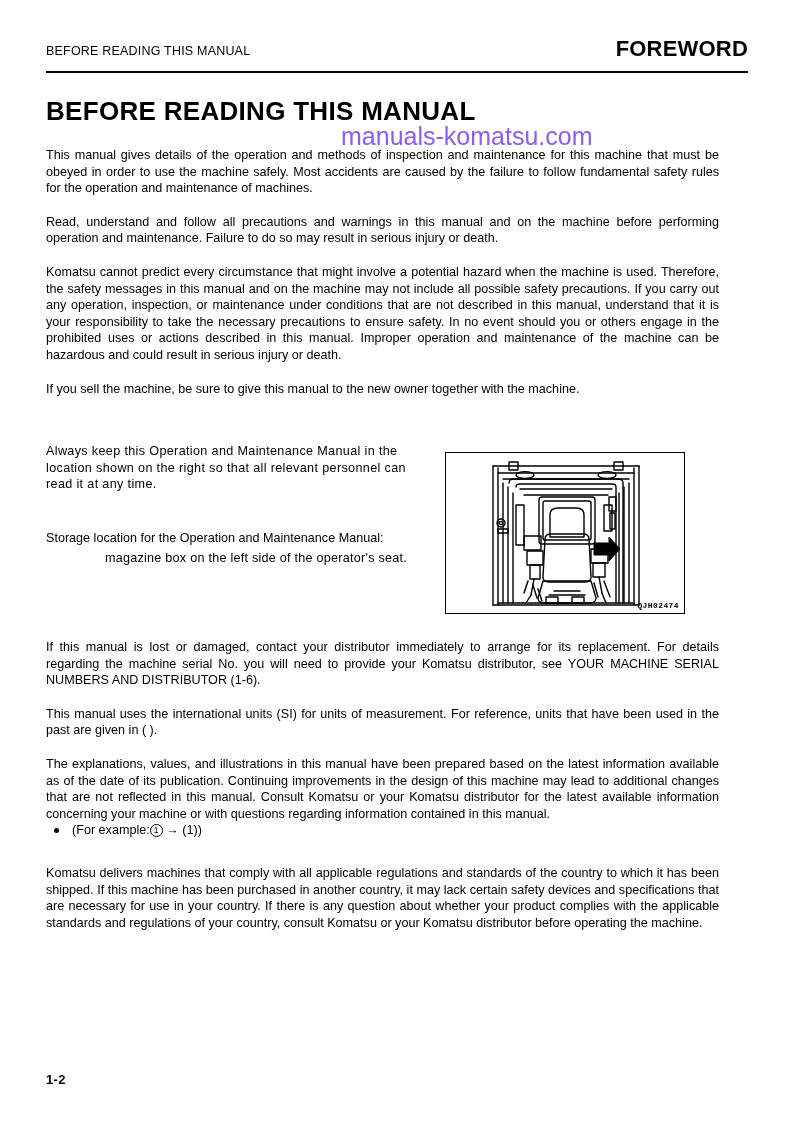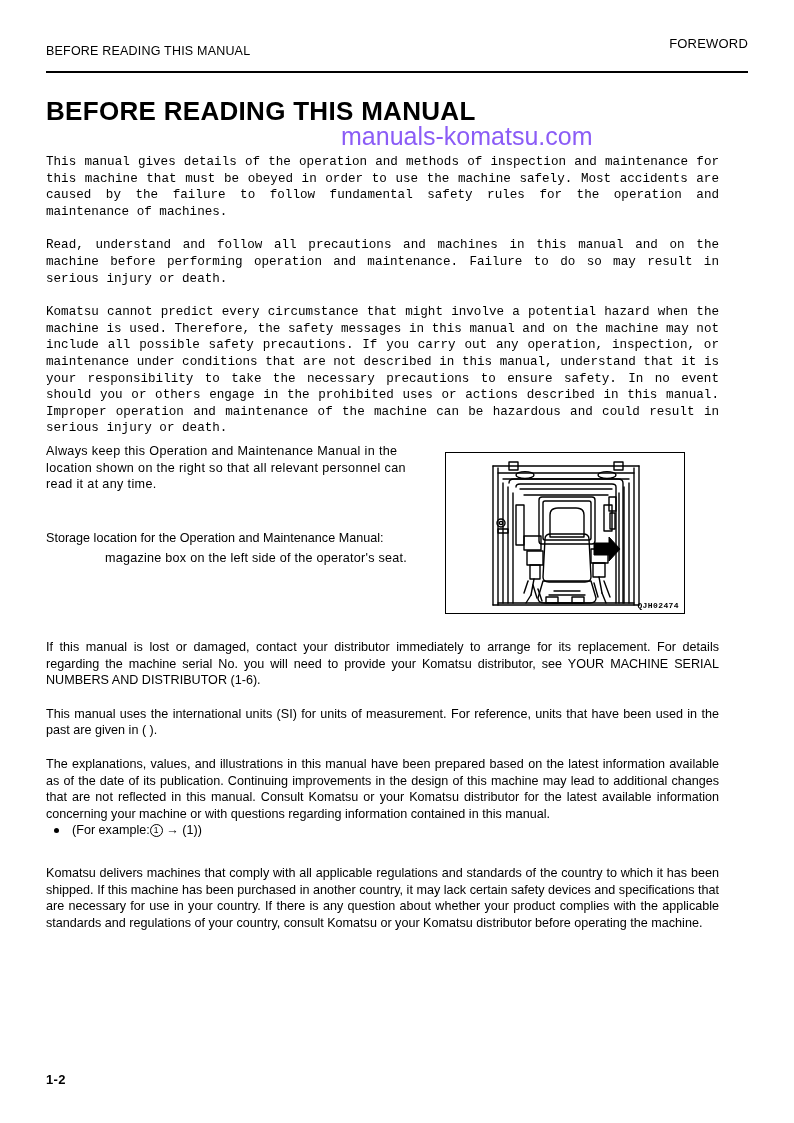--- a/index.html
+++ b/index.html
@@ -36,22 +36,22 @@
     left: 0;
     top: 0;
     font-size: 12.5px;
     letter-spacing: 0.2px;
     white-space: nowrap;
   }
   .header-right {
     position: absolute;
     right: 0;
     top: -8px;
-    font-size: 13px;
-    font-weight: normal;
+    font-size: 22px;
+    font-weight: bold;
     letter-spacing: 0.2px;
     white-space: nowrap;
   }
   .header-rule {
     position: absolute;
     left: 46px;
     top: 71px;
     width: 702px;
     height: 2px;
     background: #000;
@@ -65,23 +65,22 @@
     font-size: 26px;
     font-weight: bold;
     letter-spacing: 0.3px;
     white-space: nowrap;
   }
 
   
   .body-col {
     position: absolute;
     left: 46px;
-    top: 154px;
+    top: 147px;
     width: 673px;
-    font-family: Liberation Mono, monospace;
   }
   p.para {
     margin: 0 0 17px 0;
     font-size: 12.6px;
     line-height: 16.6px;
     text-align: justify;
     text-justify: inter-word;
   }
   p.para:last-child { margin-bottom: 0; }
 
@@ -203,22 +202,23 @@
   <div class="header">
     <div class="header-left">BEFORE READING THIS MANUAL</div>
     <div class="header-right">FOREWORD</div>
   </div>
   <div class="header-rule"></div>
 
   <div class="page-title">BEFORE READING THIS MANUAL</div>
 
   <div class="body-col">
     <p class="para">This manual gives details of the operation and methods of inspection and maintenance for this machine that must be obeyed in order to use the machine safely. Most accidents are caused by the failure to follow fundamental safety rules for the operation and maintenance of machines.</p>
-    <p class="para">Read, understand and follow all precautions and machines in this manual and on the machine before performing operation and maintenance. Failure to do so may result in serious injury or death.</p>
+    <p class="para">Read, understand and follow all precautions and warnings in this manual and on the machine before performing operation and maintenance. Failure to do so may result in serious injury or death.</p>
     <p class="para">Komatsu cannot predict every circumstance that might involve a potential hazard when the machine is used. Therefore, the safety messages in this manual and on the machine may not include all possible safety precautions. If you carry out any operation, inspection, or maintenance under conditions that are not described in this manual, understand that it is your responsibility to take the necessary precautions to ensure safety. In no event should you or others engage in the prohibited uses or actions described in this manual. Improper operation and maintenance of the machine can be hazardous and could result in serious injury or death.</p>
+    <p class="para">If you sell the machine, be sure to give this manual to the new owner together with the machine.</p>
   </div>
 
   <div class="storage-block">
     <p class="storage-lead">Always keep this Operation and Maintenance Manual in the location shown on the right so that all relevant personnel can read it at any time.</p>
     <div class="storage-gap"></div>
     <p>Storage location for the Operation and Maintenance Manual:</p>
     <p class="storage-indent">magazine box on the left side of the operator's seat.</p>
   </div>
 
   <div class="figure">

